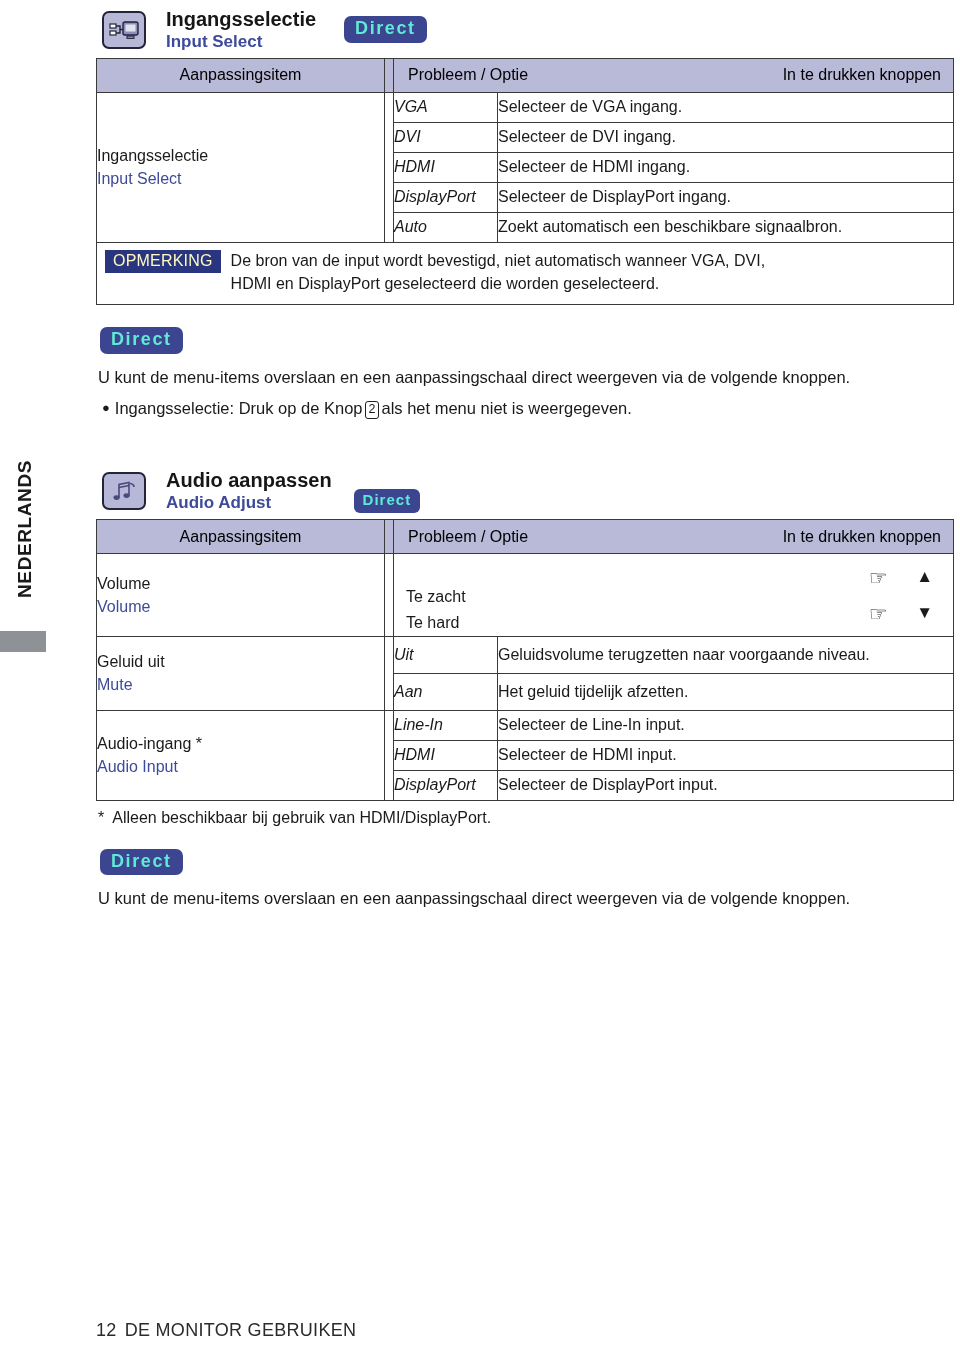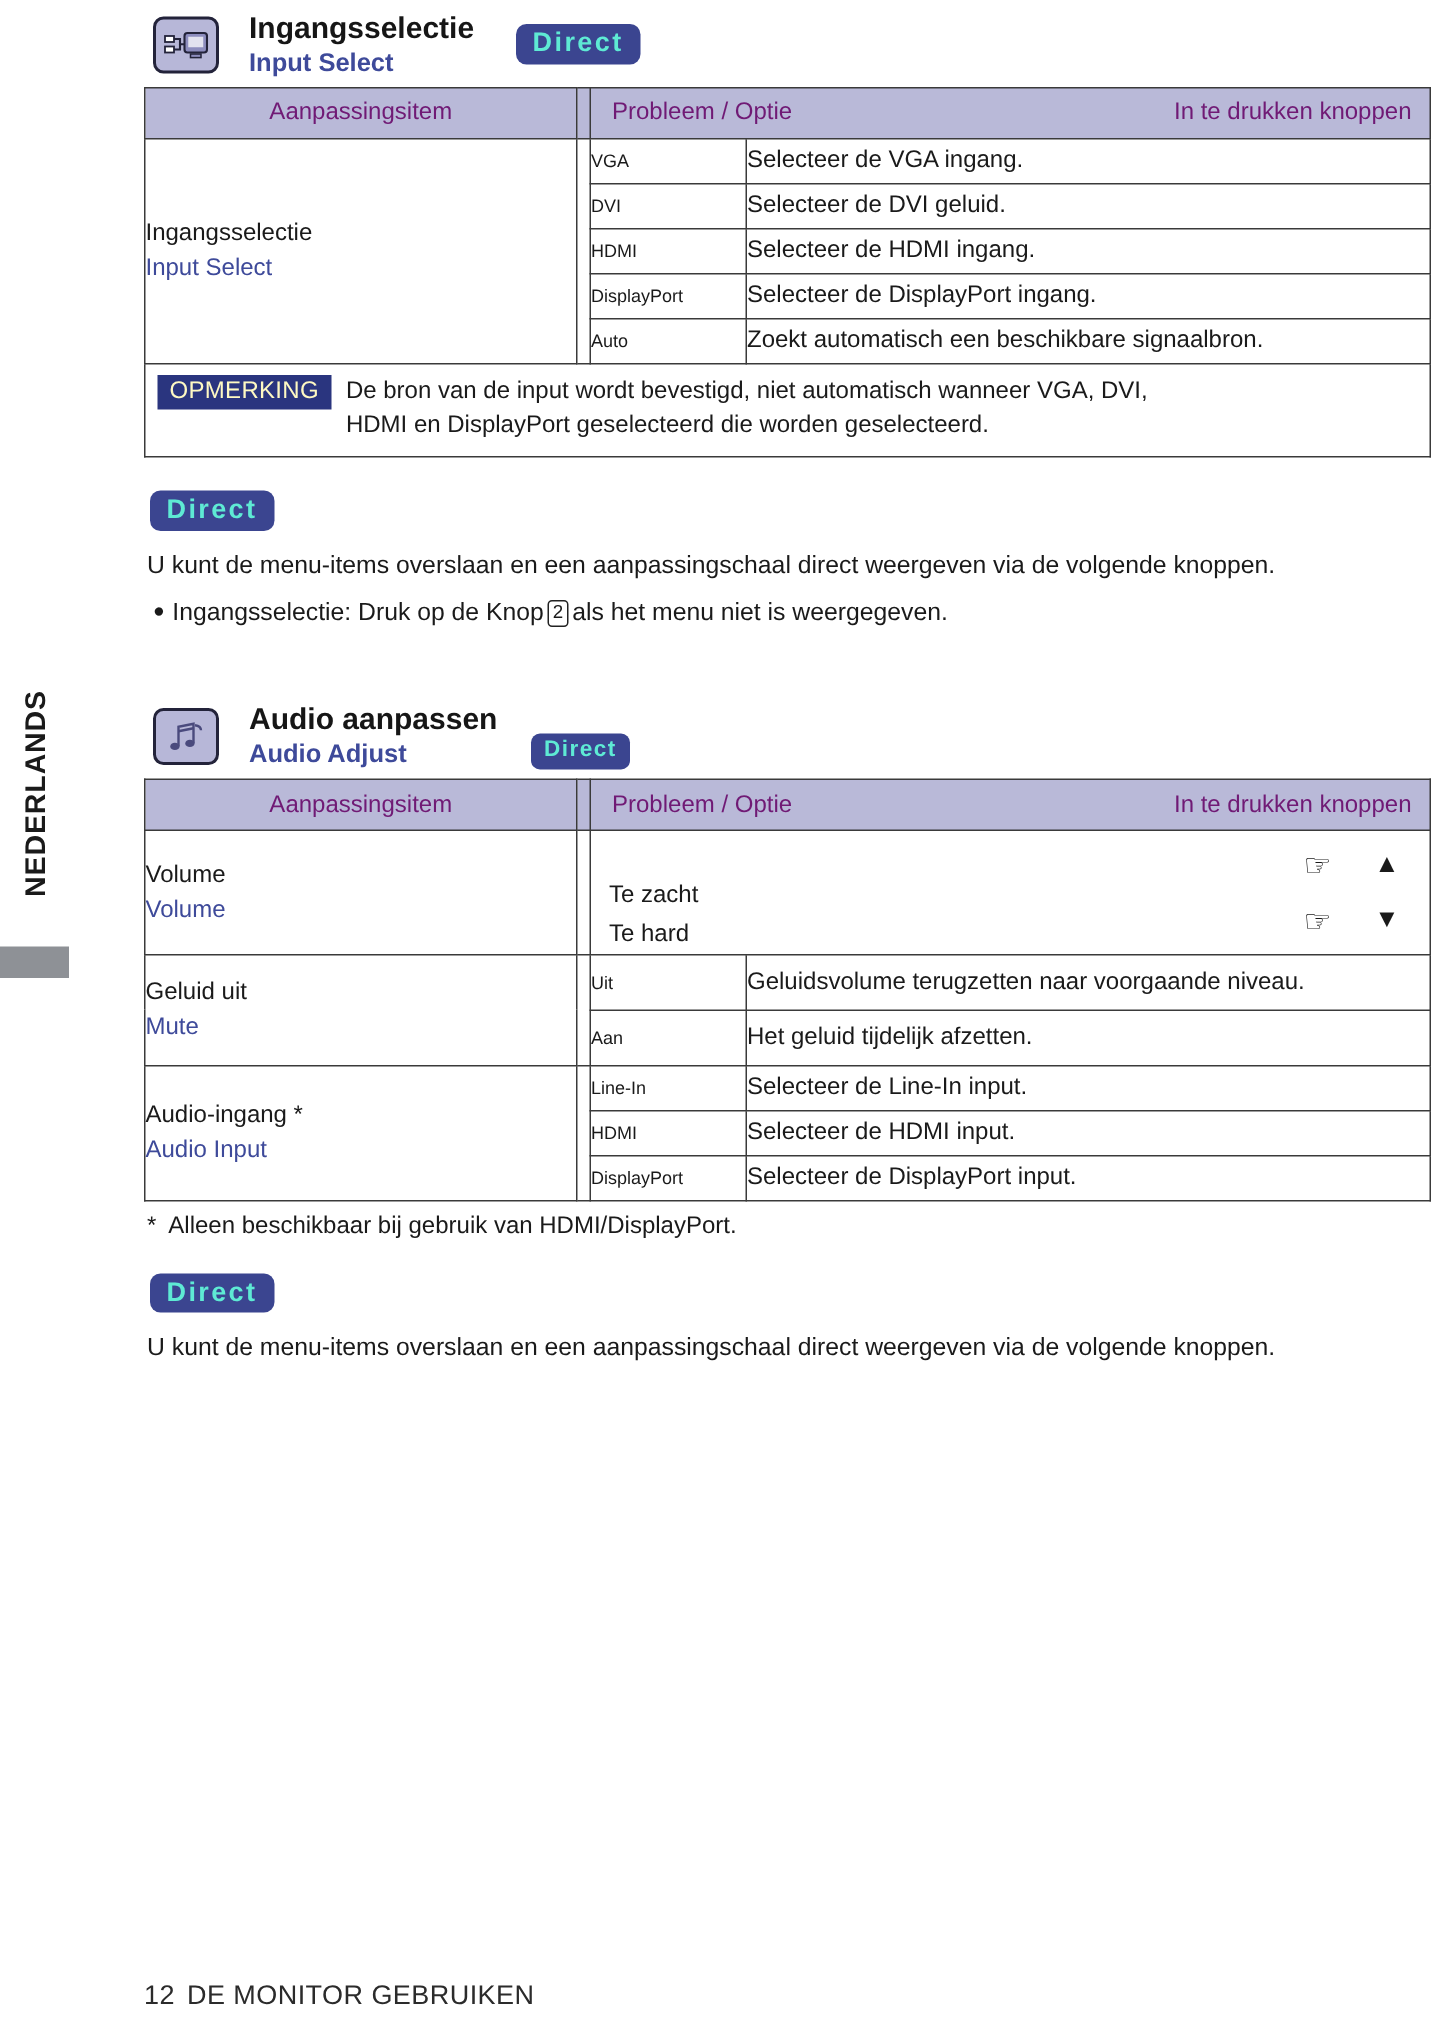--- a/index.html
+++ b/index.html
@@ -39,32 +39,32 @@
     padding:3px 11px 4px;border-radius:7px;line-height:1.1;
   }
   .badge.sm{font-size:15px;letter-spacing:1px;padding:3px 9px 4px;border-radius:6px;}
   .head-badge{margin-left:28px;margin-top:8px;}
   .head-badge2{margin-left:22px;margin-top:20px;}
 
   
   table.spec{border-collapse:collapse;width:858px;table-layout:fixed;}
   table.spec td,table.spec th{border:1px solid #3a3a3a;padding:0;vertical-align:middle;}
   .hdr td{
-    background:#b9b9d8;height:33px;font-size:16px;color:#701a75;font-weight:normal;
+    background:#b9b9d8;height:33px;font-size:16px;color:#000000;font-weight:normal;
   }
   .hdr .c-item{text-align:center;}
   .hdr .c-opt{padding-left:14px;text-align:left;}
   .gapcol{width:9px;border-top:1px solid #3a3a3a;border-bottom:1px solid #3a3a3a;
           border-left:1px solid #3a3a3a;border-right:1px solid #3a3a3a;background:#fff;}
   .hdr .gapcol{background:#b9b9d8;}
   .c-left{width:288px;}
   .c-optname{width:104px;}
   .itemname{padding-left:16px;font-size:16px;line-height:1.45;}
   .itemname .en{color:#3e4a9a;}
-  .optname{padding-left:10px;font-size:12px;height:29px;}
+  .optname{padding-left:10px;font-size:16px;height:29px;font-style:italic;}
   .optdesc{padding-left:12px;font-size:16px;height:29px;}
 
   
   .vol-opts{padding-left:12px;font-size:16px;line-height:1.6;margin-top:30px;}
   .vol-btns{font-size:22px;letter-spacing:2px;white-space:nowrap;line-height:1.55;
             text-align:right;padding-right:18px;}
   .hand{display:inline-block;transform:scaleX(-1);font-size:21px;vertical-align:-2px;}
   .tri{display:inline-block;font-size:17px;margin-left:28px;vertical-align:1px;}
 
   
@@ -152,21 +152,21 @@
         <td class="itemname" rowspan="5">
           <div>Ingangsselectie</div>
           <div class="en">Input Select</div>
         </td>
         <td class="gapcol" rowspan="5"></td>
         <td class="optname">VGA</td>
         <td class="optdesc">Selecteer de VGA ingang.</td>
       </tr>
       <tr>
         <td class="optname">DVI</td>
-        <td class="optdesc">Selecteer de DVI geluid.</td>
+        <td class="optdesc">Selecteer de DVI ingang.</td>
       </tr>
       <tr>
         <td class="optname">HDMI</td>
         <td class="optdesc">Selecteer de HDMI ingang.</td>
       </tr>
       <tr>
         <td class="optname">DisplayPort</td>
         <td class="optdesc">Selecteer de DisplayPort ingang.</td>
       </tr>
       <tr>

